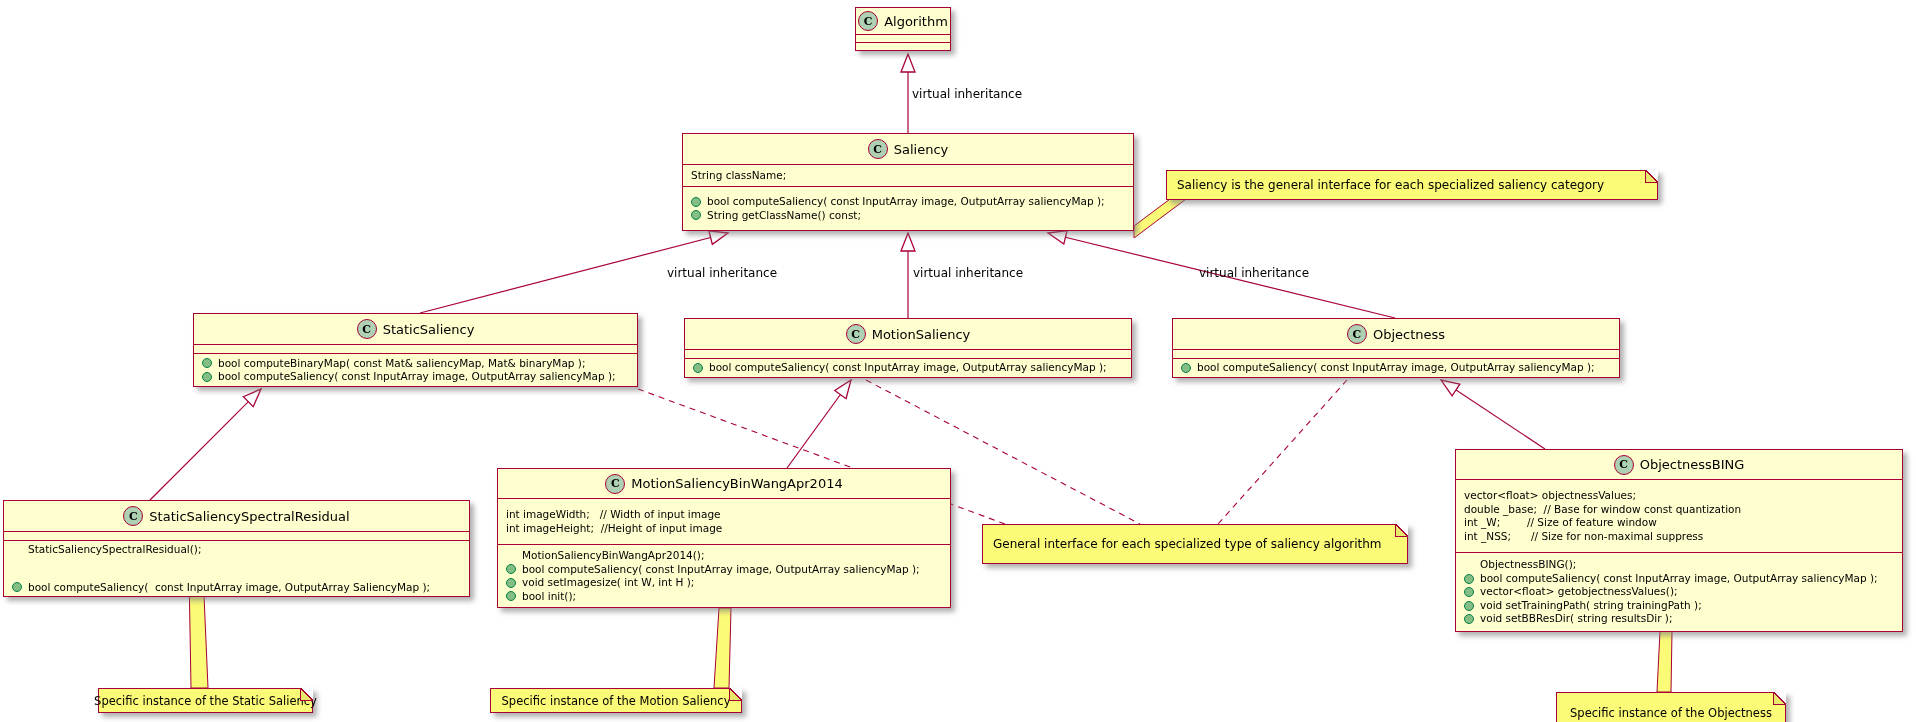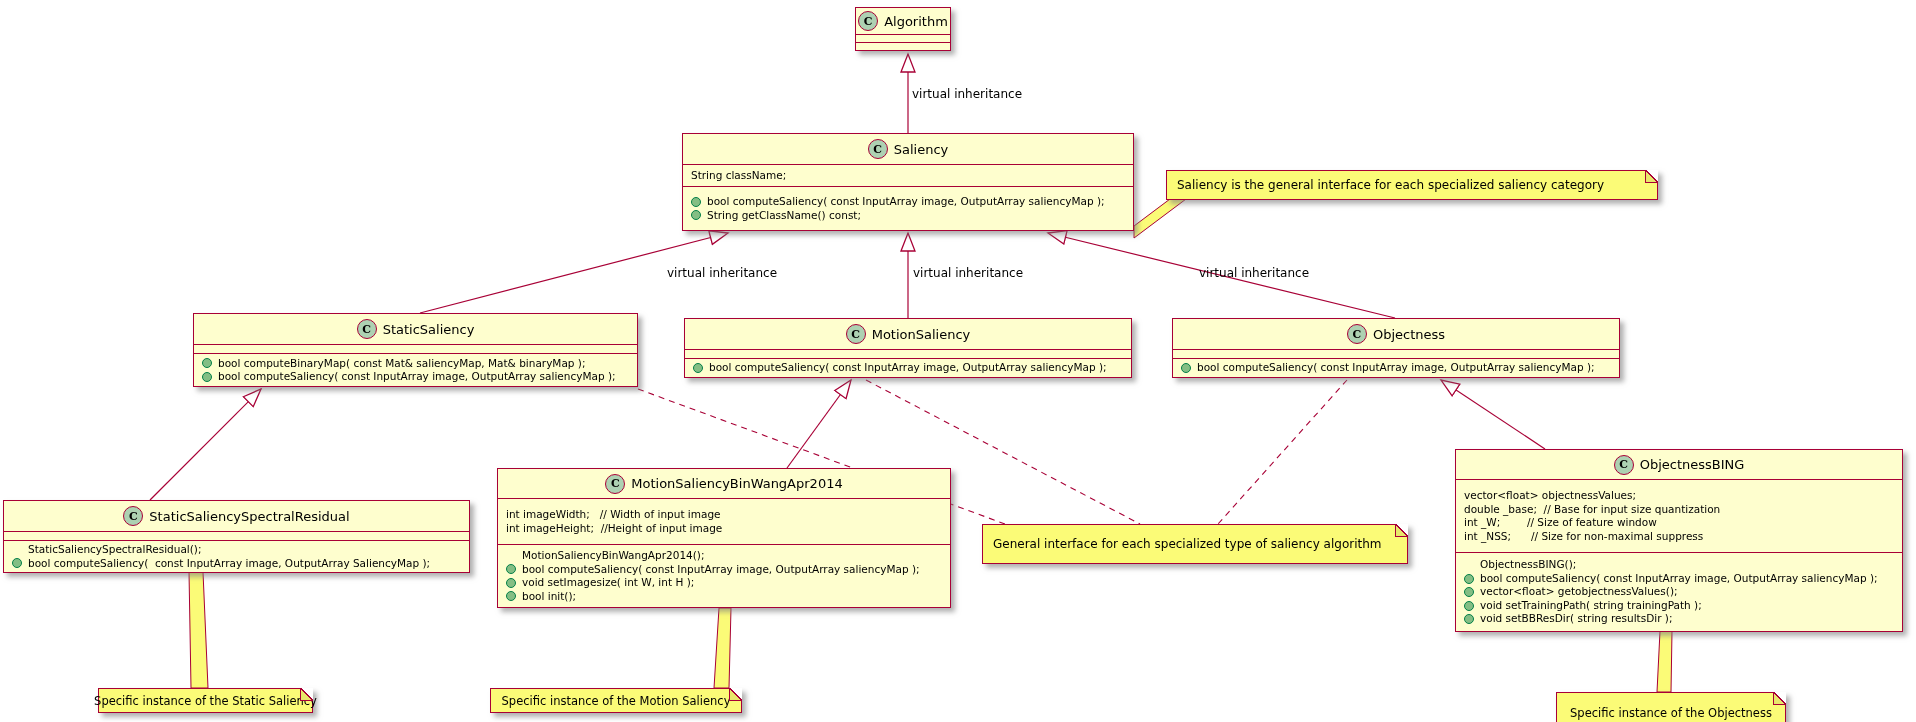--- a/index.html
+++ b/index.html
@@ -135,21 +135,21 @@
         </div>
     </div>
   </div>
 
   <div class="uml-class" style="left:3px;top:500px;width:467px;">
     <div class="uml-title" style="height:30px;">
       <span class="ccirc">C</span>
       <span class="cname">StaticSaliencySpectralResidual</span>
     </div>
     <div class="attrs" style="min-height:9px;padding:0;"></div>
-    <div class="methods" style="min-height:32px;">
+    <div class="methods" style="min-height:32px;gap:24px;">
       <div class="member">
           <span class="dot ghost"></span>
           <span class="mtext">StaticSaliencySpectralResidual();</span>
         </div>
       <div class="member">
           <span class="dot"></span>
           <span class="mtext">bool computeSaliency(  const InputArray image, OutputArray SaliencyMap );</span>
         </div>
     </div>
   </div>
@@ -190,21 +190,21 @@
   <div class="uml-class" style="left:1455px;top:449px;width:448px;">
     <div class="uml-title" style="height:29px;">
       <span class="ccirc">C</span>
       <span class="cname">ObjectnessBING</span>
     </div>
     <div class="attrs" style="min-height:73px;">
       <div class="member">
           <span class="mtext">vector&lt;float&gt; objectnessValues;</span>
         </div>
       <div class="member">
-          <span class="mtext">double _base;  // Base for input size quantization</span>
+          <span class="mtext">double _base;  // Base for window const quantization</span>
         </div>
       <div class="member">
           <span class="mtext">int _W;        // Size of feature window</span>
         </div>
       <div class="member">
           <span class="mtext">int _NSS;      // Size for non-maximal suppress</span>
         </div>
     </div>
     <div class="methods" style="min-height:79px;text-align:center;">
       <div class="member">

